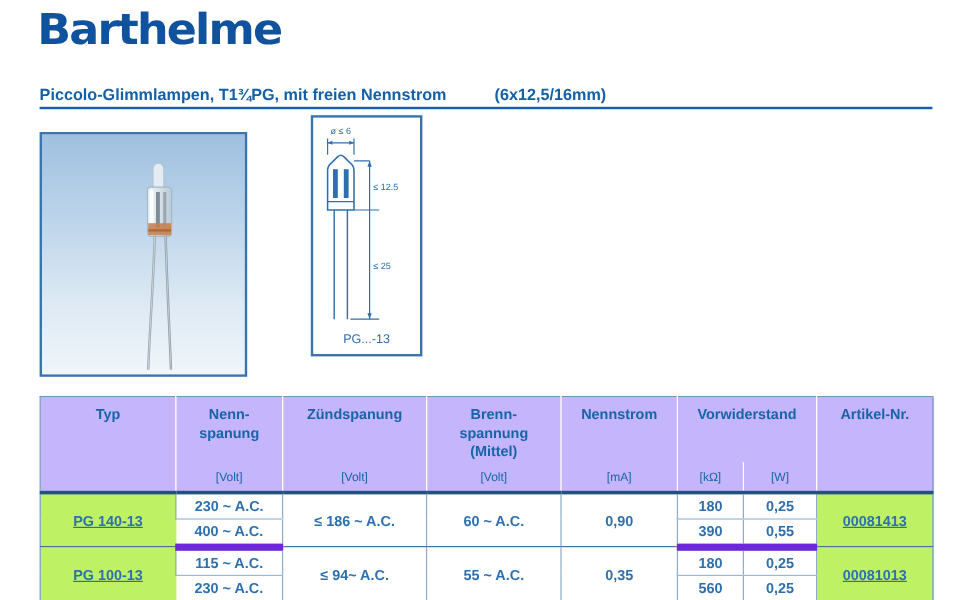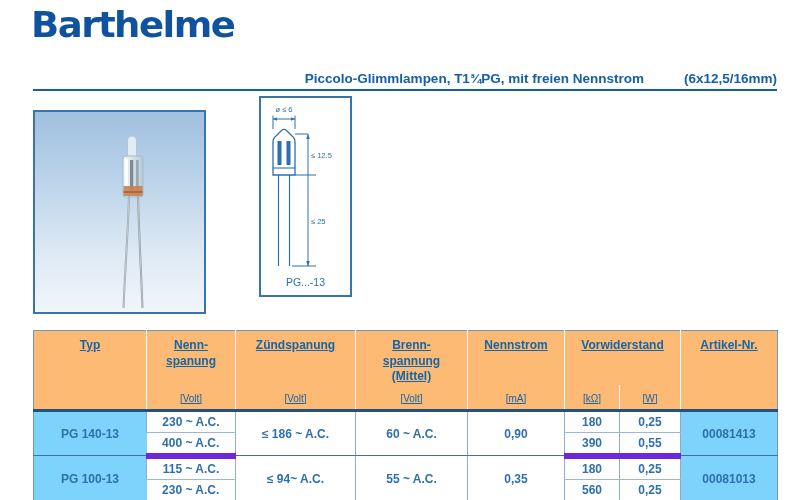--- a/index.html
+++ b/index.html
@@ -6,49 +6,49 @@
   .page{position:relative;width:807px;height:500px;background:#fff;overflow:hidden;
         font-family:"Liberation Sans",sans-serif;padding-left:12px;}
 
   
   .logo{position:absolute;left:31px;top:3px;font-family:"DejaVu Sans",sans-serif;
         font-size:37px;font-weight:bold;color:#11529e;letter-spacing:-1.5px;
         transform:scaleY(.96);}
 
   
   .head-row{position:absolute;left:33px;width:744px;top:71px;display:flex;
-            justify-content:flex-end;align-items:flex-end;
+            justify-content:flex-start;align-items:flex-end;
             color:#1360a8;font-weight:bold;font-size:13.5px;}
   .head-right{display:flex;gap:40px;}
   .head-rule{position:absolute;left:33px;width:744px;top:89px;height:2px;background:#1360a8;}
 
   
   .photo{position:absolute;left:33px;top:110px;width:173px;height:204px;box-sizing:border-box;
          border:2px solid #3a74ad;
          background:linear-gradient(180deg,#9fc0df 0%,#bcd4ea 35%,#dde9f4 70%,#f0f6fa 100%);}
 
   
   .tech{position:absolute;left:259px;top:96px;width:93px;height:201px;box-sizing:border-box;
         border:2px solid #3a74ad;background:#fff;}
 
   
   table.spec{position:absolute;left:33px;top:330px;width:744px;border-collapse:collapse;
              table-layout:fixed;border:1px solid #6f97bd;}
-  .spec th{background:#fdba74;color:#1565a8;font-size:12px;font-weight:bold;
+  .spec th{background:#c4b5fd;color:#1565a8;font-size:12px;font-weight:bold;
            border-right:1px solid #fff;vertical-align:top;padding:7px 2px 0 2px;
-           text-align:center;line-height:1.3;text-decoration:underline;}
+           text-align:center;line-height:1.3;}
   .spec th.last{border-right:1px solid #6f97bd;}
   .spec th .ln{display:block;}
   .spec tr.units th{font-size:10px;font-weight:normal;vertical-align:bottom;
                     padding:0 0 4px 0;height:20px;border-bottom:3px solid #24527f;}
   .spec th.span2{border-bottom:3px solid #24527f;}
   .spec td{color:#2e6fad;font-size:12px;font-weight:bold;text-align:center;height:18px;
            border-left:1px solid #8fabc9;padding:1px 2px;}
   .spec td:first-child{border-left:none;}
-  .spec td.shade{background:#7dd3fc;}
+  .spec td.shade{background:#bef264;text-decoration:underline;}
   .spec td.split{border-bottom:1px solid #9db8d3;}
   .spec td.blockend{border-bottom:1px solid #41719f;}
   .spec tr.r-b td{border-bottom:6px solid #6d28d9;text-align:center;}
   .spec th.vw-right{border-right:1px solid #fff;}
 </style>
 </head>
 <body>
 
 <div class="page">
 

